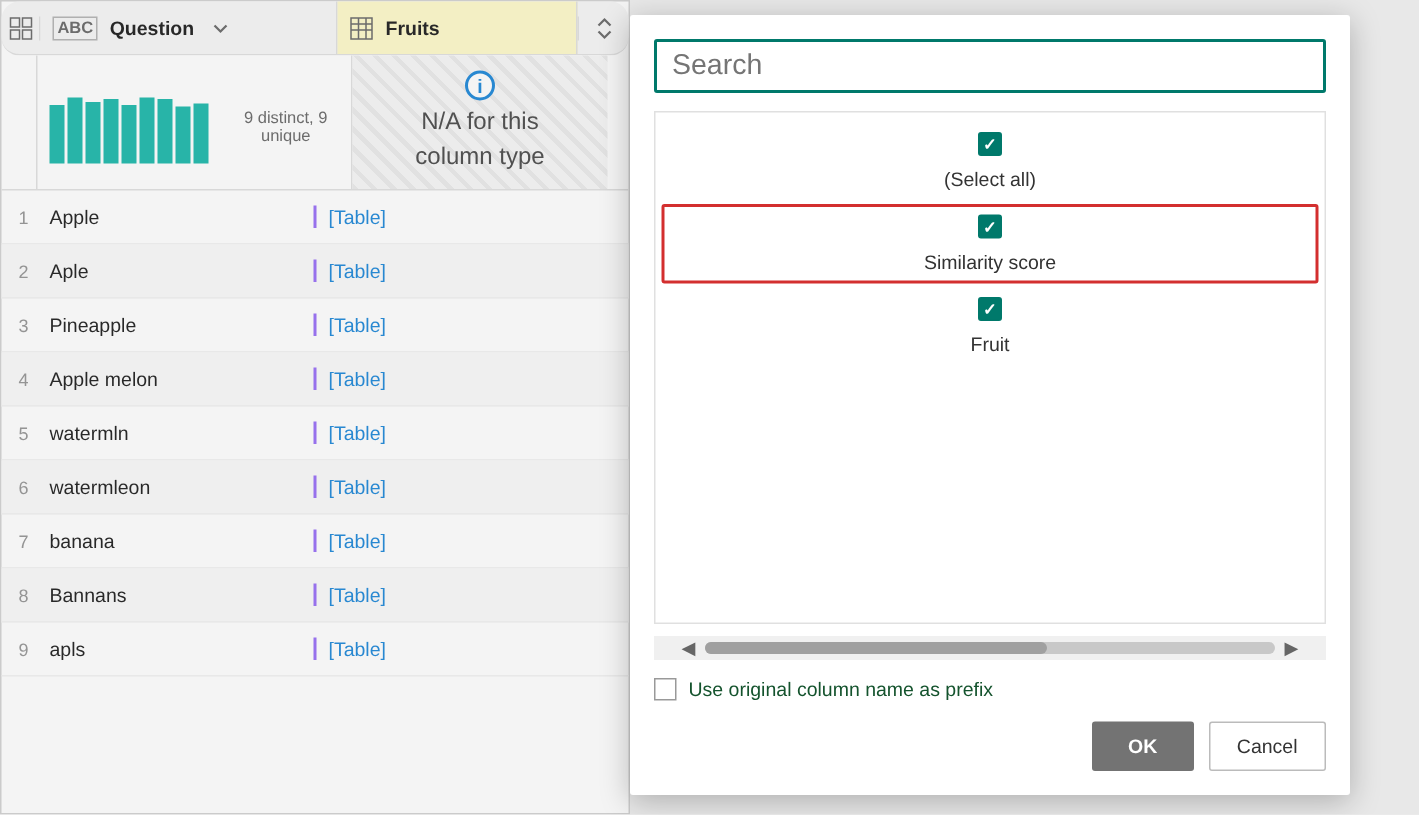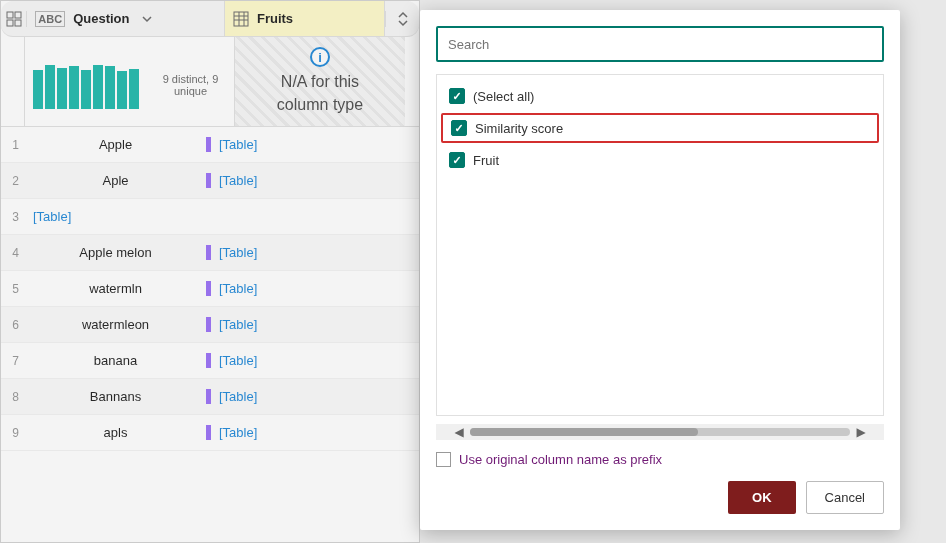--- a/index.html
+++ b/index.html
@@ -156,25 +156,24 @@
       text-align: right;
       padding-right: 6px;
       color: #888;
       font-size: 12px;
       flex-shrink: 0;
     }
 
     .row-question {
       width: 186px;
       padding: 0 8px;
-      border-right: 5px solid #8b5cf6;
+      border-right: 2px solid #8b5cf6;
       overflow: hidden;
       text-overflow: ellipsis;
       white-space: nowrap;
-      text-align: center;
     }
 
     .row-fruit {
       width: 170px;
       padding: 0 8px;
       color: #0078d4;
       overflow: hidden;
       text-overflow: ellipsis;
       white-space: nowrap;
     }
@@ -200,39 +199,40 @@
       flex-direction: column;
       padding: 16px;
     }
 
     .search-box {
       width: 100%;
       height: 36px;
       border: 2px solid #00796b;
       border-radius: 2px;
       padding: 0 10px;
-      font-size: 13px;
+      font-size: 19px;
       outline: none;
       color: #555;
       margin-bottom: 12px;
     }
 
     .checklist {
       flex: 1;
       overflow-y: auto;
       border: 1px solid #e0e0e0;
       padding: 6px 0;
     }
 
     .check-item {
       display: flex;
       align-items: center;
       padding: 7px 12px;
       gap: 8px;
       cursor: pointer;
+      flex-direction: column;
     }
 
     .check-item.highlighted {
       border: 2px solid #d32f2f;
       margin: 2px 4px;
       border-radius: 2px;
       padding: 5px 8px;
     }
 
     .checkbox {
@@ -312,31 +312,31 @@
     .prefix-checkbox {
       width: 15px;
       height: 15px;
       border: 1px solid #999;
       background: #fff;
       flex-shrink: 0;
     }
 
     .prefix-label {
       font-size: 13px;
-      color: #701a75;
+      color: #14532d;
     }
 
     .btn-row {
       display: flex;
       justify-content: flex-end;
       gap: 10px;
     }
 
     .btn-ok {
-      background: #7f1d1d;
+      background: #737373;
       color: #fff;
       border: none;
       padding: 8px 24px;
       font-size: 13px;
       font-weight: 600;
       cursor: pointer;
       border-radius: 2px;
     }
 
     .btn-cancel {
@@ -431,20 +431,21 @@
       <span class="row-question">Apple</span>
       <span class="row-fruit">[Table]</span>
     </div>
       <div class="data-row">
       <span class="row-num">2</span>
       <span class="row-question">Aple</span>
       <span class="row-fruit">[Table]</span>
     </div>
       <div class="data-row">
       <span class="row-num">3</span>
+      <span class="row-question">Pineapple</span>
       <span class="row-fruit">[Table]</span>
     </div>
       <div class="data-row">
       <span class="row-num">4</span>
       <span class="row-question">Apple melon</span>
       <span class="row-fruit">[Table]</span>
     </div>
       <div class="data-row">
       <span class="row-num">5</span>
       <span class="row-question">watermln</span>

